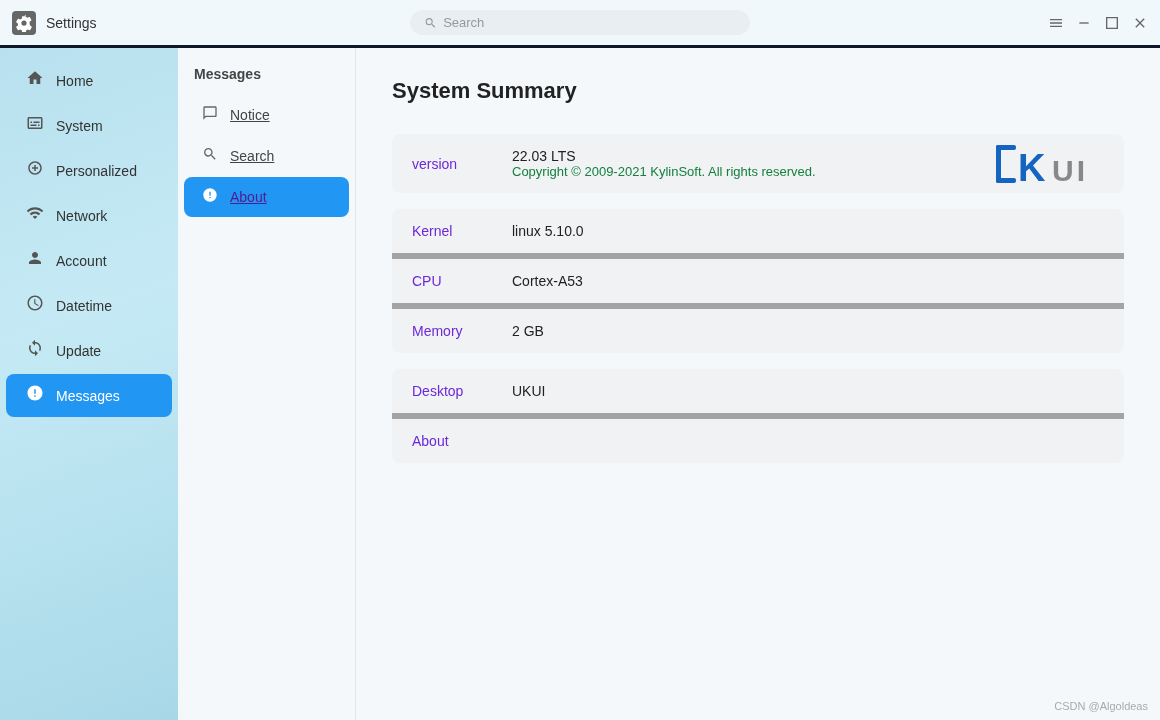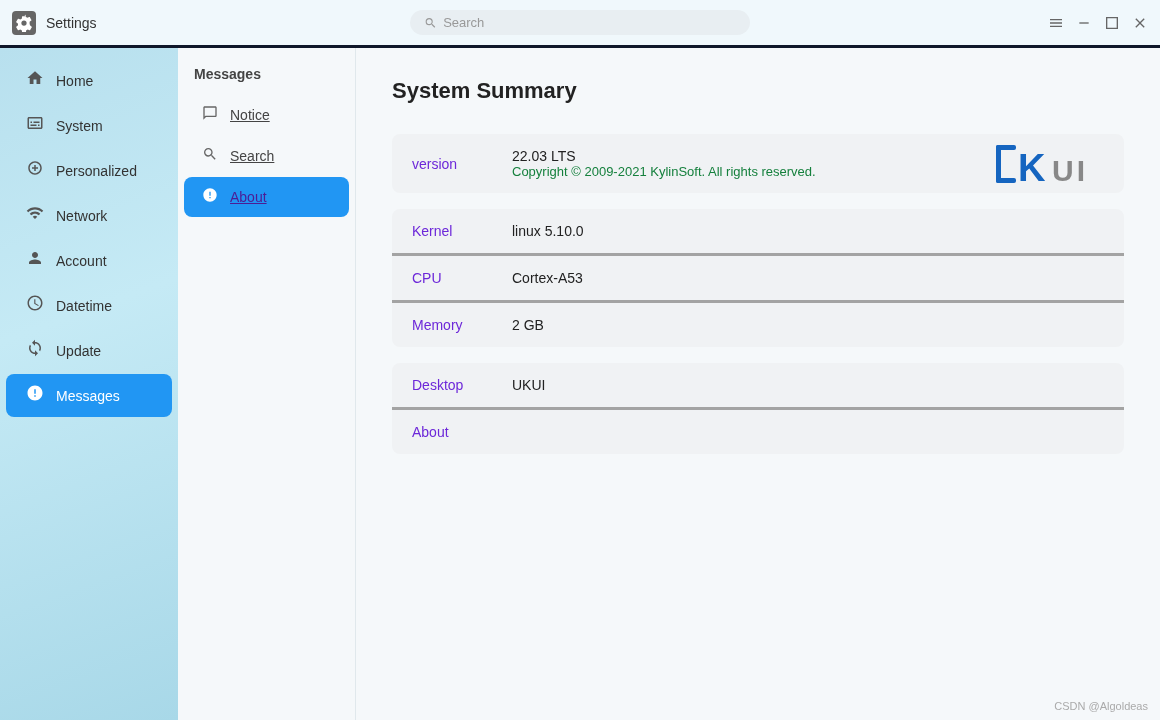--- a/index.html
+++ b/index.html
@@ -190,21 +190,21 @@
     .info-card {
       background: #f0f2f4;
       border-radius: 8px;
       margin-bottom: 16px;
       overflow: hidden;
     }
     .info-row {
       display: flex;
       align-items: center;
       padding: 14px 20px;
-      border-bottom: 3px solid #a3a3a3;
+      border-bottom: 6px solid #a3a3a3;
     }
     .info-row:last-child { border-bottom: none; }
     .info-label {
       width: 100px;
       font-size: 14px;
       color: #6d28d9;
       flex-shrink: 0;
     }
     .info-value {
       font-size: 14px;

